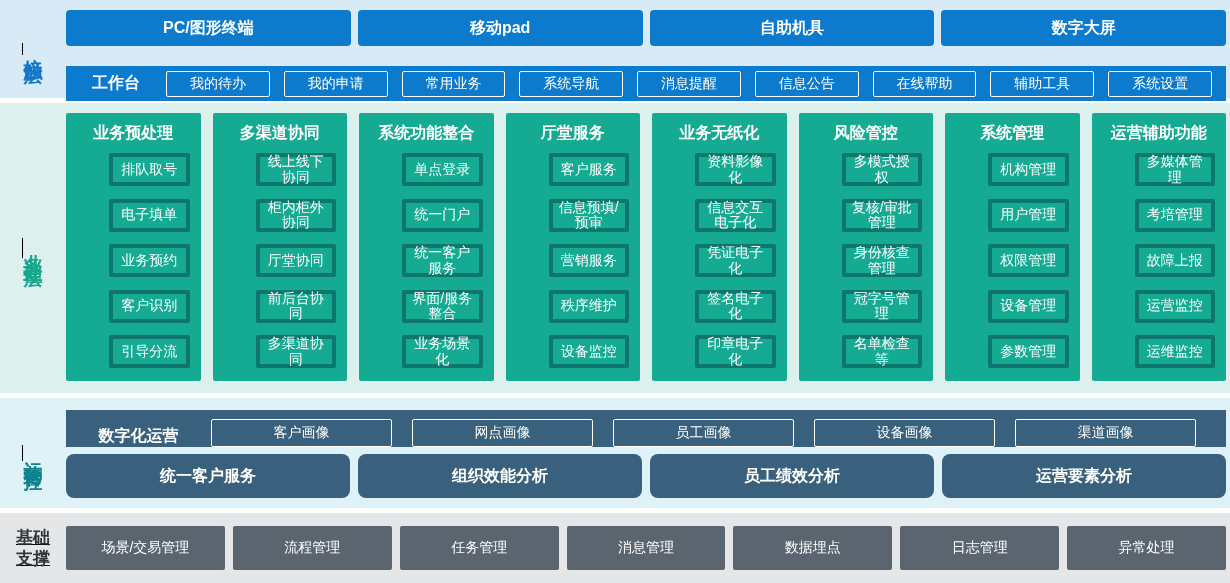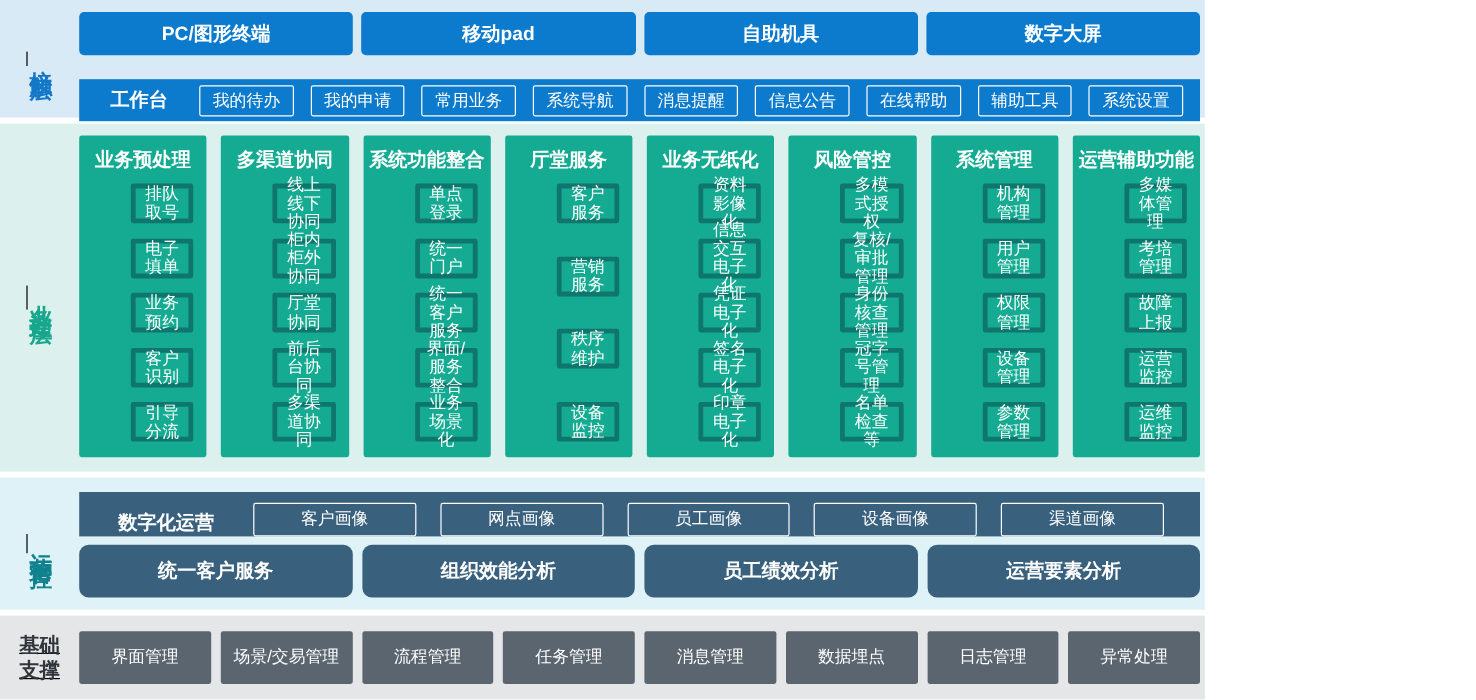--- a/index.html
+++ b/index.html
@@ -2,21 +2,21 @@
 <html><head>
 <meta charset="utf-8">
 <style>
   * { margin:0; padding:0; box-sizing:border-box; }
   html,body { width:1230px; height:583px; }
   body {
     background:#ffffff;
     font-family:"Liberation Sans", sans-serif;
     overflow:hidden;
   }
-  .band { display:flex; width:1004px; }
+  .band { display:flex; width:1230px; }
   .band + .band { margin-top:5px; }
 
   
   .side-label { width:66px; flex:none; display:flex; align-items:center; justify-content:center;text-decoration:underline; }
   .side-label .v {
     writing-mode:vertical-rl; text-orientation:upright;
     font-weight:bold; font-size:19px; letter-spacing:4px;
   }
   .side-label .h2line {
     font-weight:bold; font-size:17px; width:40px; text-align:center; line-height:1.25;
@@ -160,20 +160,21 @@
             <div class="outline-box">界面/服务整合</div>
             <div class="outline-box">业务场景化</div>
           </div>
         </div>
 
         <div class="biz-col">
           <div class="col-title">厅堂服务</div>
           <div class="col-items">
 
           <div class="outline-box">客户服务</div>
+            <div class="outline-box">信息预填/预审</div>
             <div class="outline-box">营销服务</div>
             <div class="outline-box">秩序维护</div>
             <div class="outline-box">设备监控</div>
           </div>
         </div>
 
         <div class="biz-col">
           <div class="col-title">业务无纸化</div>
           <div class="col-items">
 
@@ -248,21 +249,20 @@
         </div>
     </div>
   </section>
 
   <section class="band band-foundation">
     <div class="side-label">
       <span class="h2line lbl-dark">基础支撑</span>
     </div>
     <div class="band-content foundation-row">
 
-    <div class="foundation-btn">界面管理</div>
         <div class="foundation-btn">场景/交易管理</div>
         <div class="foundation-btn">流程管理</div>
         <div class="foundation-btn">任务管理</div>
         <div class="foundation-btn">消息管理</div>
         <div class="foundation-btn">数据埋点</div>
         <div class="foundation-btn">日志管理</div>
         <div class="foundation-btn">异常处理</div>
       </div>
   </section>
 

